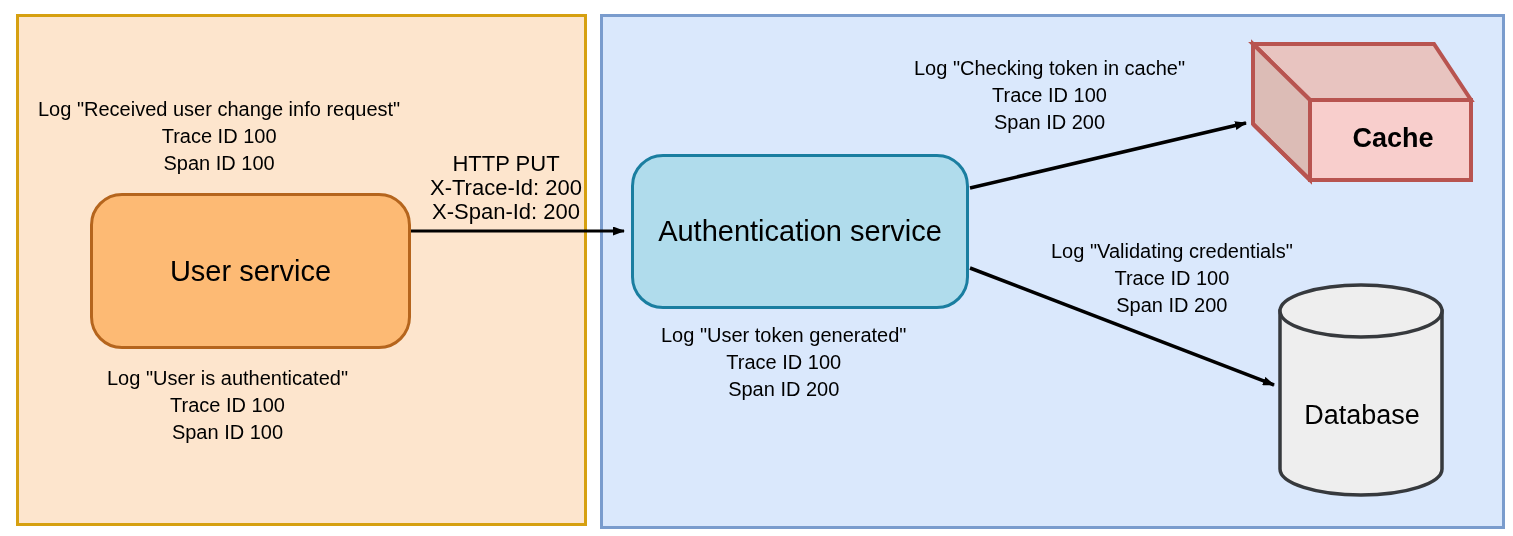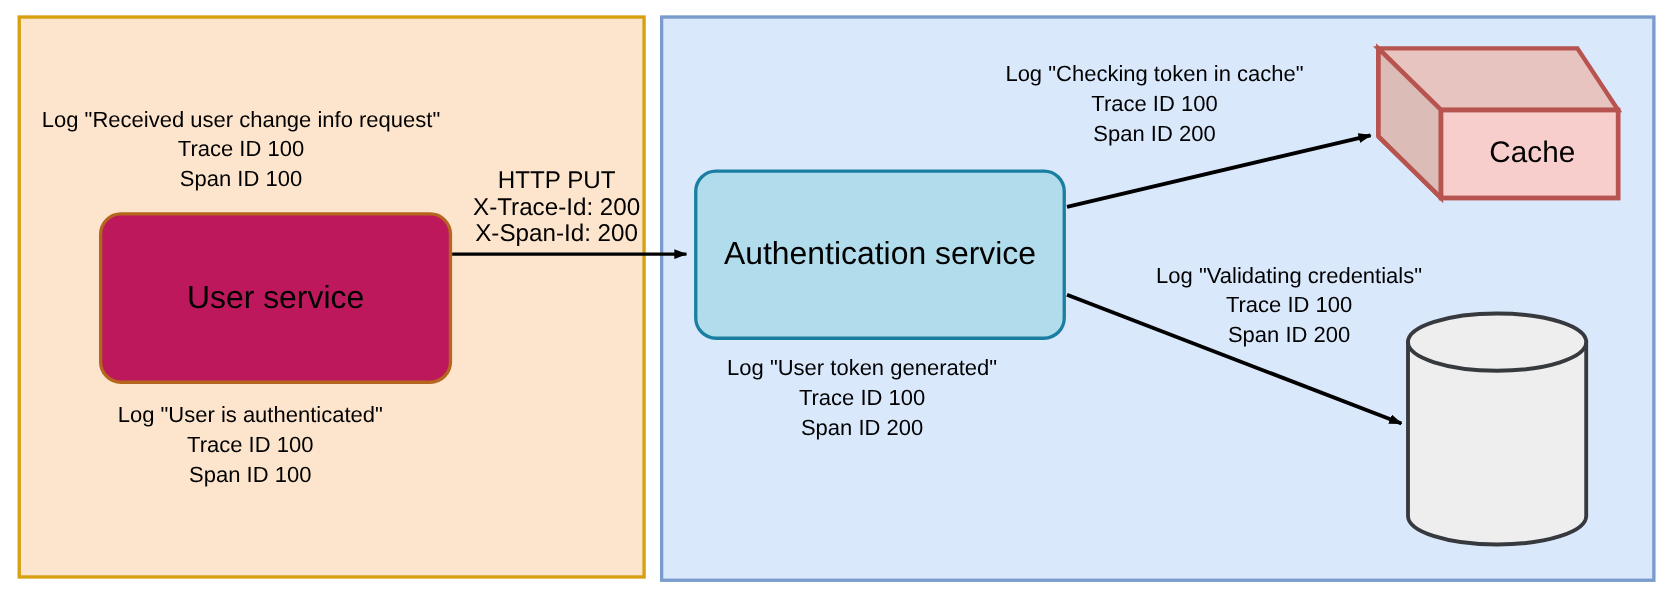--- a/index.html
+++ b/index.html
@@ -38,30 +38,30 @@
     border: 3px solid #7a9ccd;
   }
 
   
   .service-box {
     position: absolute;
     box-sizing: border-box;
     display: flex;
     align-items: center;
     justify-content: center;
-    border-radius: 20px;
+    border-radius: 32px;
     color: #000000;
     white-space: nowrap;
   }
   #box-user-service {
     left: 90px;
     top: 193px;
     width: 321px;
     height: 156px;
-    background: #be185d;
+    background: #fdba74;
     border: 3px solid #b5651d;
     font-size: 29px;
   }
   #box-auth-service {
     left: 631px;
     top: 154px;
     width: 338px;
     height: 155px;
     background: #b0dcec;
     border: 3px solid #1a7ea0;
@@ -108,21 +108,21 @@
   }
 
   
   .shape-label {
     position: absolute;
     color: #000000;
     font-size: 27px;
     white-space: nowrap;
     text-align: center;
   }
-  #label-cache { left: 1318px; top: 123px; width: 150px; }
+  #label-cache { left: 1318px; top: 123px; width: 150px; font-weight: bold; }
   #label-database { left: 1283px; top: 400px; width: 158px; }
 </style>
 </head>
 <body>
 
 <div id="canvas">
 
   <div class="panel" id="panel-user"></div>
   <div class="panel" id="panel-auth"></div>
 
@@ -162,20 +162,21 @@
 
   <div class="service-box" id="box-user-service">
     <span>User service</span>
   </div>
 
   <div class="service-box" id="box-auth-service">
     <span>Authentication service</span>
   </div>
 
   <div class="shape-label" id="label-cache">Cache</div>
+  <div class="shape-label" id="label-database">Database</div>
 
   <div class="log-block" id="log-received">
     <span class="ln">Log "Received user change info request"</span>
     <span class="ln">Trace ID 100</span>
     <span class="ln">Span ID 100</span>
   </div>
 
   <div class="log-block" id="log-user-auth">
     <span class="ln">Log "User is authenticated"</span>
     <span class="ln">Trace ID 100</span>

